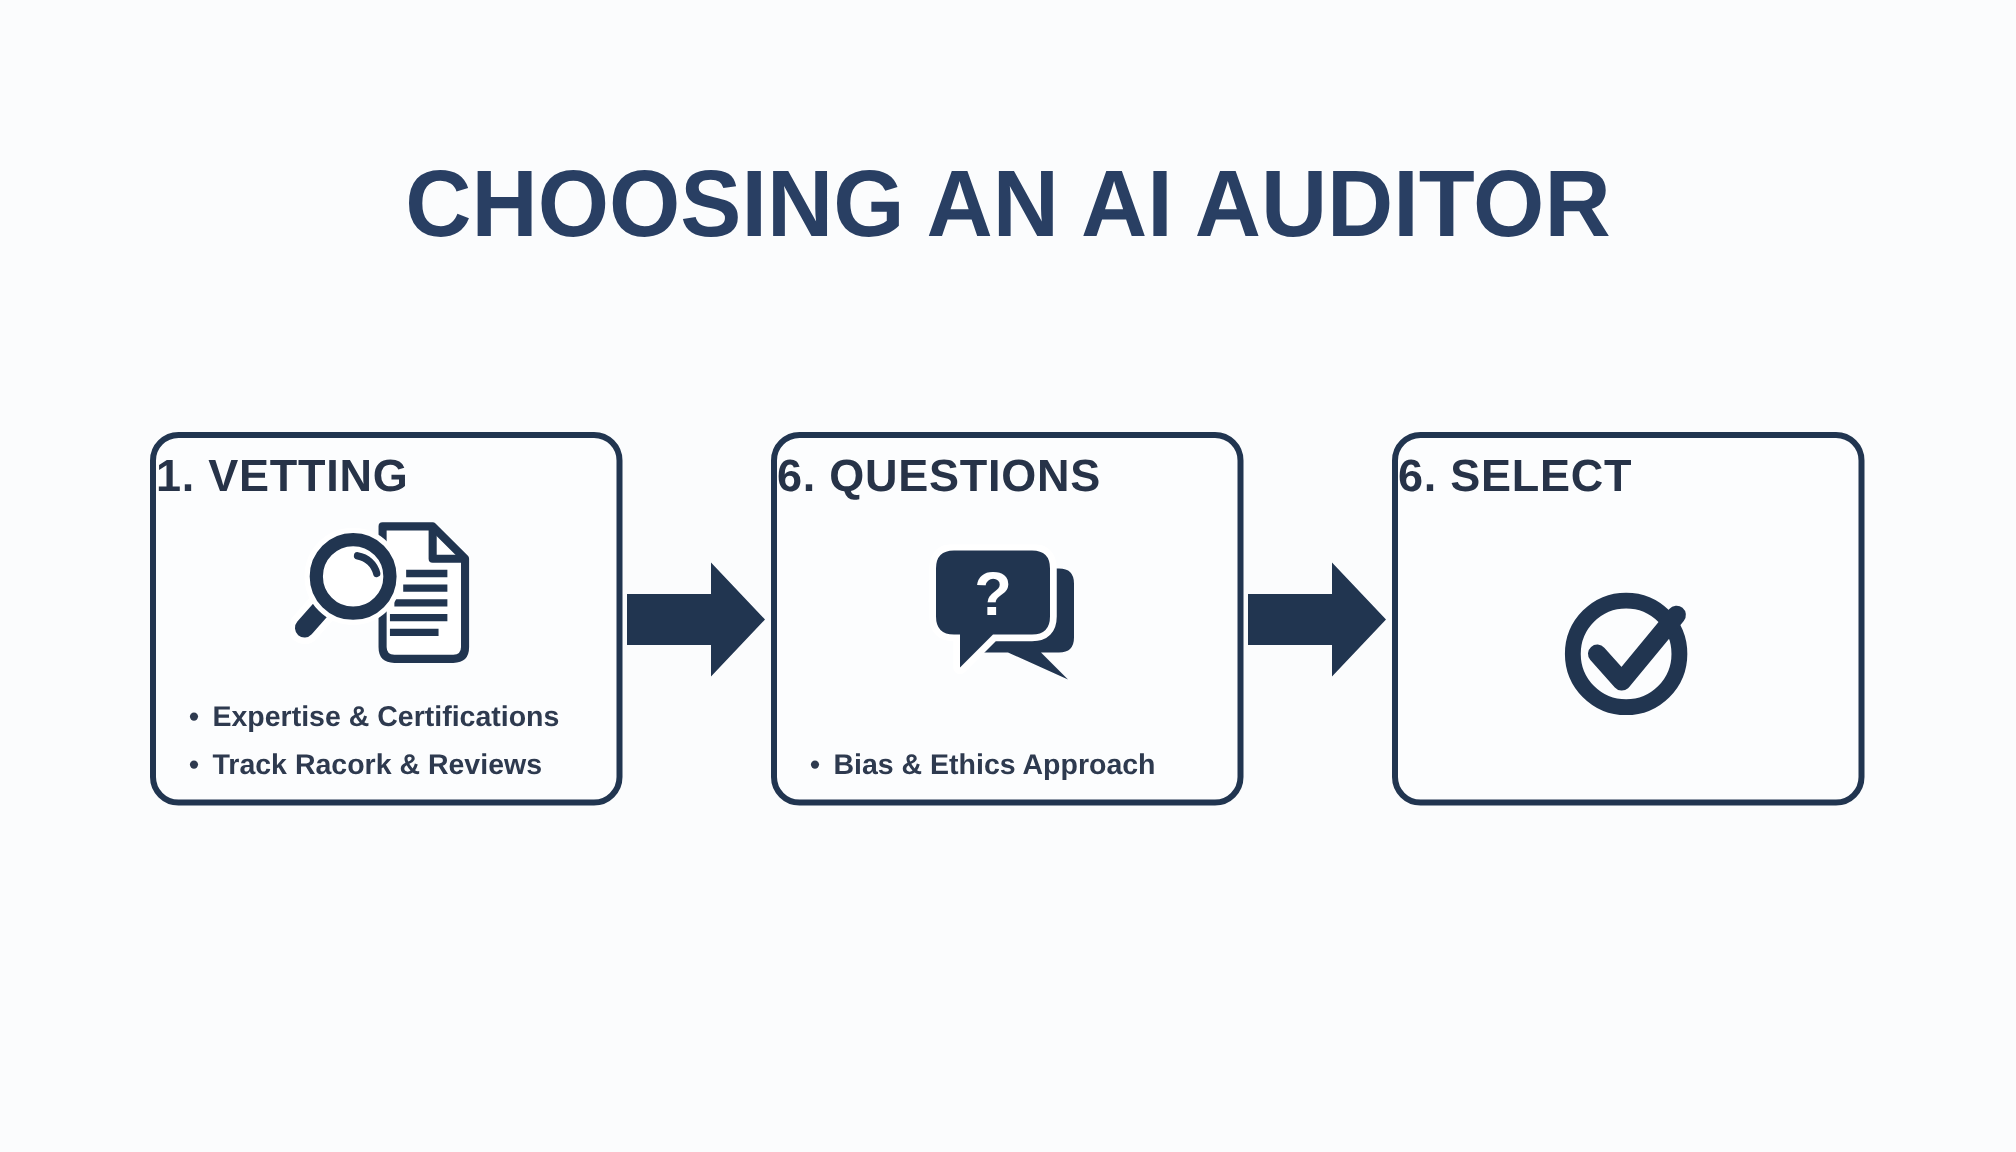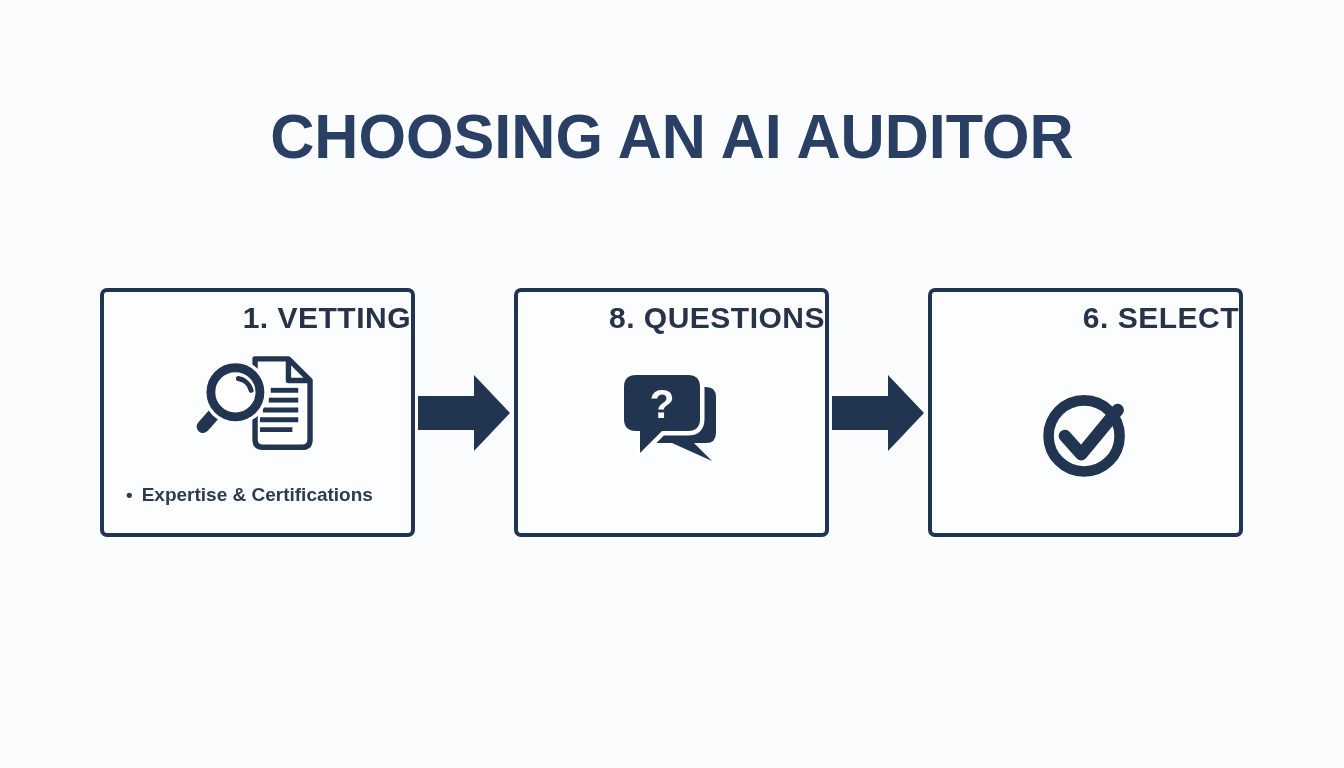--- a/index.html
+++ b/index.html
@@ -20,41 +20,41 @@
     white-space:nowrap;
   }
 
   .flow{
     position:absolute;top:288px;left:100px;width:1143px;height:249px;
     display:flex;flex-direction:row;align-items:stretch;
   }
   .step-card{
     width:315px;height:249px;box-sizing:border-box;
     border:4px solid var(--navy,#213550);
-    border-radius:7px;
+    border-radius:19px;
     background:var(--card_background,#fcfdfe);
-    display:flex;flex-direction:column;align-items:flex-end;
+    display:flex;flex-direction:column;align-items:flex-start;
   }
   .connector{
     width:99px;display:flex;align-items:center;justify-content:center;
   }
   .connector svg{display:block;}
 
   .step-heading{
     margin-top:9px;
     font-size:30px;font-weight:700;letter-spacing:.5px;
     color:var(--heading,#273348);
     white-space:nowrap;
   }
   .icon-zone{
     flex:1 1 auto;display:flex;align-items:center;justify-content:center;
     width:100%;
   }
   .bullets{
-    list-style:none;margin:0 0 22px 0;padding:0 0 0 22px;
+    list-style:none;margin:0 0 6px 0;padding:0 0 0 22px;
     align-self:stretch;
     font-size:19px;font-weight:700;line-height:32px;
     color:var(--text,#2e3a4f);
     white-space:nowrap;
   }
   .bullets.center{padding-left:0;text-align:center;}
   .bullet-marker{margin-right:9px;}
 
   
   .ink{fill:var(--navy,#213550);}
@@ -86,40 +86,42 @@
           <path class="ink-stroke" d="M67 78 H100" stroke-width="5"></path>
           <path class="halo" d="M24 58 L9 75" stroke-width="22" stroke-linecap="round"></path>
           <path class="ink-stroke" d="M24 58 L9 75" stroke-width="13" stroke-linecap="round"></path>
           <circle class="halo-fill" cx="42" cy="40" r="25" stroke-width="16"></circle>
           <circle class="paper" cx="42" cy="40" r="25" stroke-width="9"></circle>
           <path class="ink-stroke" d="M45 26 A16 16 0 0 1 58 38" stroke-width="5" stroke-linecap="round"></path>
         </svg>
       </div>
       <ul class="bullets">
         <li><span class="bullet-marker">•</span><span>Expertise &amp; Certifications</span></li>
+        <li><span class="bullet-marker">•</span><span>Track Racork &amp; Reviews</span></li>
       </ul>
     </div>
 
     <div class="connector">
       <svg width="94" height="80" viewBox="0 0 94 80">
         <polygon class="ink" points="0,23 56,23 56,2 92,40 56,78 56,57 0,57"></polygon>
       </svg>
     </div>
 
     <div class="step-card">
-      <div class="step-heading">8. QUESTIONS</div>
+      <div class="step-heading">6. QUESTIONS</div>
       <div class="icon-zone">
         <svg width="115" height="105" viewBox="0 0 115 105">
           <path class="ink" d="M34 16 H92 Q102 16 102 26 V62 Q102 72 92 72 H80 L98 90 L58 72 H34 Q24 72 24 62 V26 Q24 16 34 16 Z"></path>
           <path class="halo-fill" d="M22 4 H74 Q86 4 86 16 V48 Q86 60 74 60 H48 L26 82 V60 H22 Q10 60 10 48 V16 Q10 4 22 4 Z" stroke-width="9" stroke-linejoin="round"></path>
           <path class="ink" d="M22 4 H74 Q86 4 86 16 V48 Q86 60 74 60 H48 L26 82 V60 H22 Q10 60 10 48 V16 Q10 4 22 4 Z"></path>
           <text class="qmark" x="48" y="47" text-anchor="middle">?</text>
         </svg>
       </div>
       <ul class="bullets">
+        <li><span class="bullet-marker">•</span><span>Bias &amp; Ethics Approach</span></li>
       </ul>
     </div>
 
     <div class="connector">
       <svg width="94" height="80" viewBox="0 0 94 80">
         <polygon class="ink" points="0,23 56,23 56,2 92,40 56,78 56,57 0,57"></polygon>
       </svg>
     </div>
 
     <div class="step-card">

